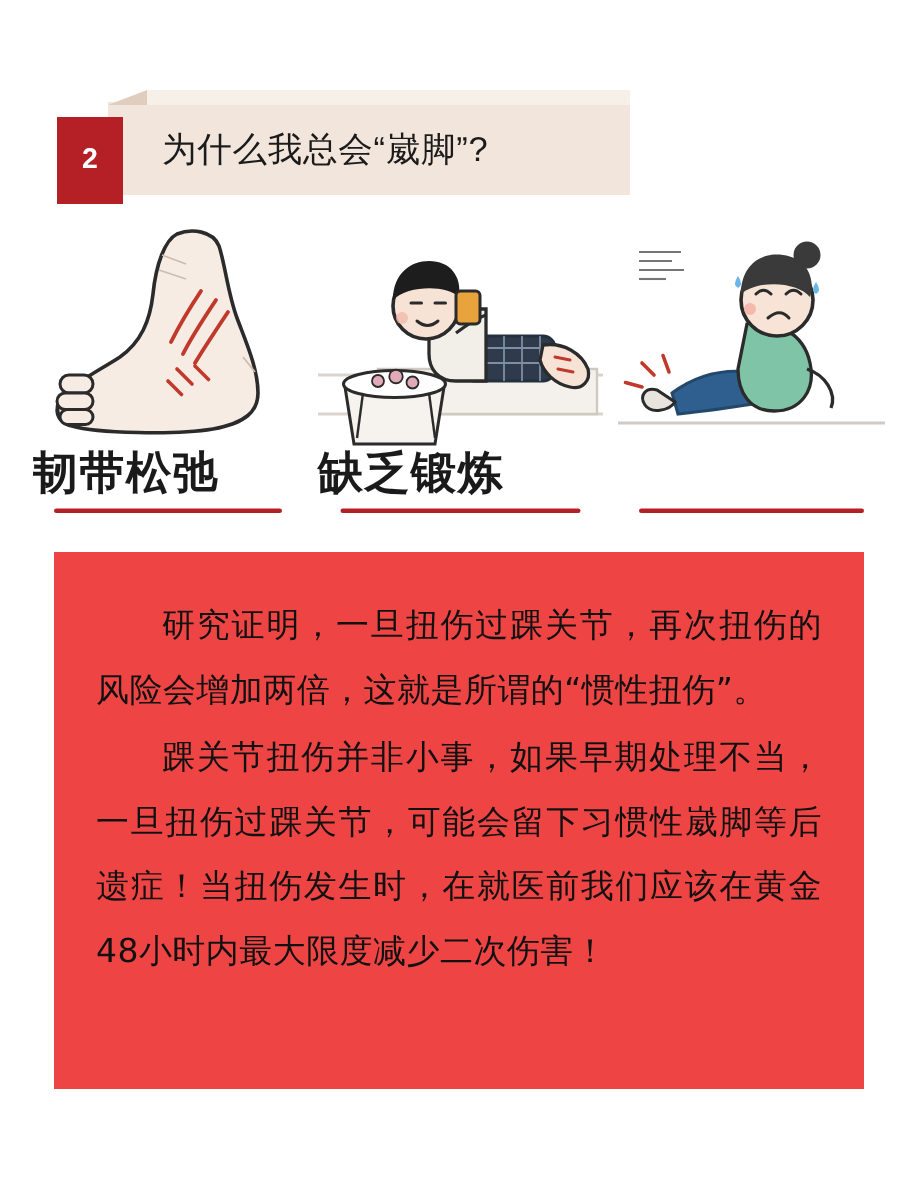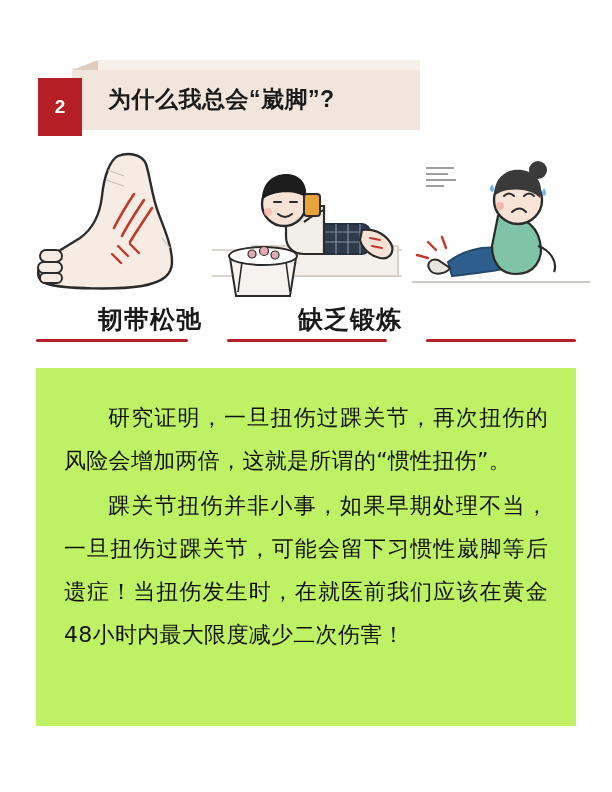--- a/index.html
+++ b/index.html
@@ -61,21 +61,21 @@
     display: flex;
     align-items: center;
     justify-content: center;
     letter-spacing: 0;
   }
   .header-title {
     position: absolute;
     left: 108px;
     top: 24px;
     font-size: 23px;
-    font-weight: bold;
+    font-weight: normal;
     color: #1b1b1b;
     letter-spacing: 0.5px;
     white-space: nowrap;
   }
 
   
   .illus {
     position: absolute;
     left: 0;
     top: 150px;
@@ -85,23 +85,23 @@
   .panel {
     position: absolute;
     top: 0;
     height: 180px;
   }
   .panel-caption {
     position: absolute;
     bottom: -6px;
     left: 0;
     width: 100%;
-    text-align: right;
+    text-align: left;
     font-family: "DejaVu Sans", sans-serif;
-    font-size: 25px;
+    font-size: 30px;
     font-weight: bold;
     color: #1a1a1a;
     letter-spacing: 1px;
   }
   .cap-underline {
     position: absolute;
     bottom: -12px;
     left: 8%;
     width: 84%;
     height: 3px;
@@ -113,21 +113,21 @@
   #panel-2 { left: 212px; width: 190px; }
   #panel-3 { left: 412px; width: 178px; }
 
   
   .textblock {
     position: absolute;
     left: 36px;
     top: 368px;
     width: 540px;
     height: 358px;
-    background: #bef264;
+    background: #ef4444;
     box-sizing: border-box;
     padding: 28px 28px 24px 28px;
   }
   .para {
     font-family: "DejaVu Sans", sans-serif;
     font-size: 22px;
     line-height: 43px;
     color: #111111;
     text-align: justify;
     text-indent: 44px;

